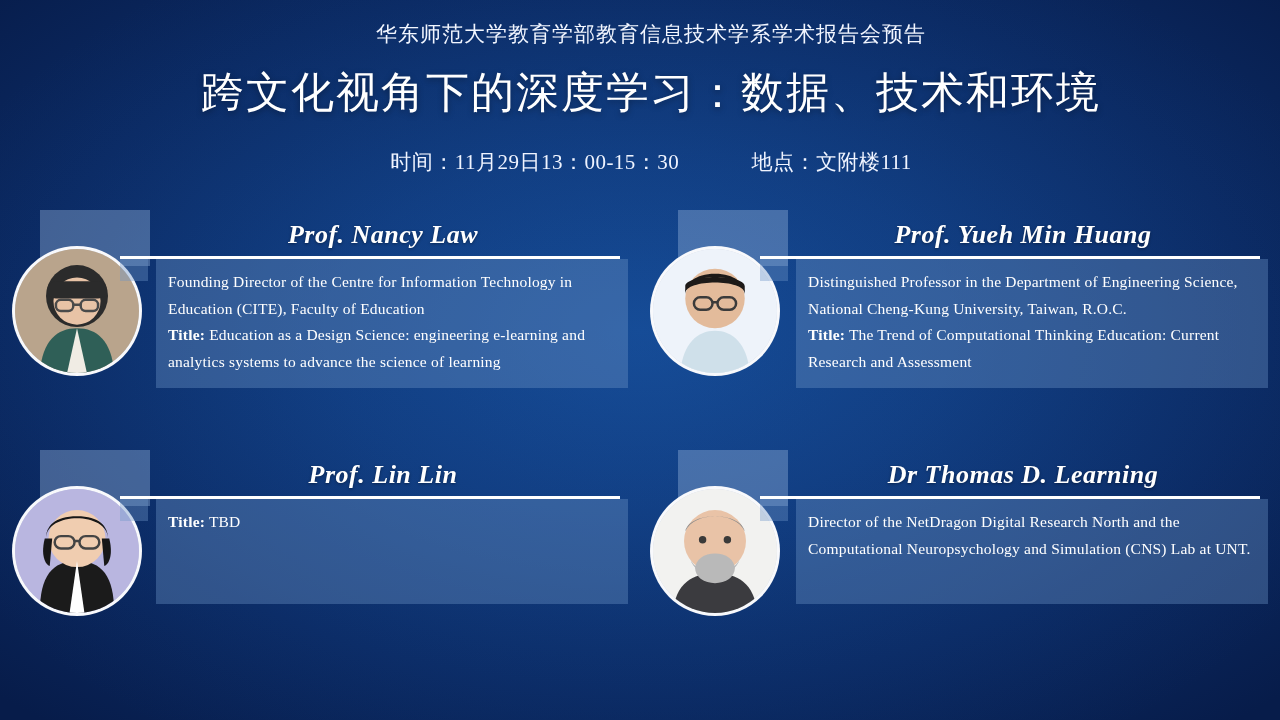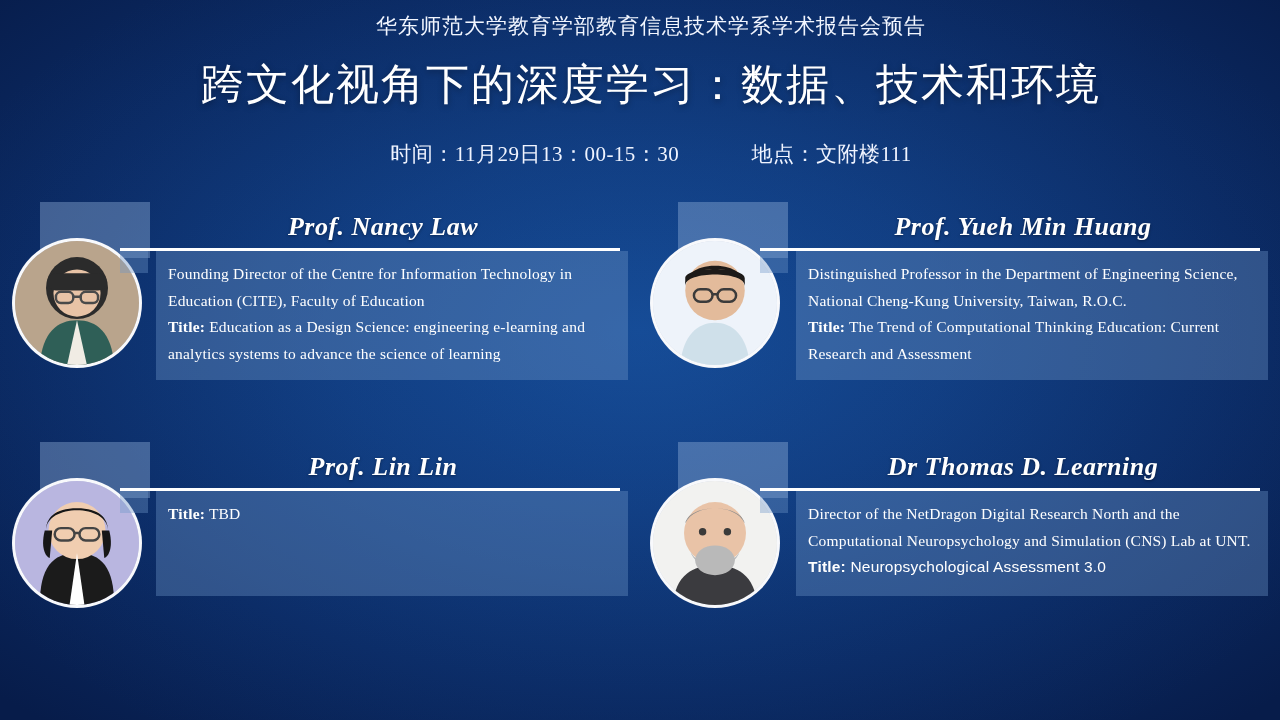--- a/index.html
+++ b/index.html
@@ -18,21 +18,21 @@
     overflow: hidden;
   }
   .poster::after{
     content:"";
     position:absolute; inset:0;
     background: radial-gradient(ellipse 1100px 680px at 50% 50%, rgba(30,100,190,0.18) 0%, rgba(0,0,0,0) 70%);
     pointer-events:none;
   }
 
   
-  .header { position: relative; z-index: 3; text-align: center; padding-top: 12px; margin-left: 22px; }
+  .header { position: relative; z-index: 3; text-align: center; padding-top: 20px; margin-left: 22px; }
   .subtitle-top {
     font-size: 21px;
     letter-spacing: 1px;
     color: #f2f6ff;
     font-family: "Liberation Serif", serif;
   }
   .main-title {
     margin-top: 16px;
     font-size: 43px;
     letter-spacing: 2px;
@@ -237,18 +237,17 @@
           <ellipse cx="50" cy="64" rx="16" ry="12" fill="#b9b9b9"></ellipse>
           <circle cx="40" cy="41" r="3" fill="#3a3a3a"></circle>
           <circle cx="60" cy="41" r="3" fill="#3a3a3a"></circle>
         </svg>
       </div>
       <div class="name">Dr Thomas D. Learning</div>
       <div class="name-rule"></div>
       <div class="notch"></div>
       <div class="body-box">
         <p>Director of the NetDragon Digital Research North and the Computational Neuropsychology and Simulation (CNS) Lab at UNT.</p>
-        <p class="title-line sans"><span class="title-label">Title:</span> <span>Neuropsychological Assessment 3.0</span></p>
       </div>
     </div>
 
   </div>
 </div>
 
 </body></html>

